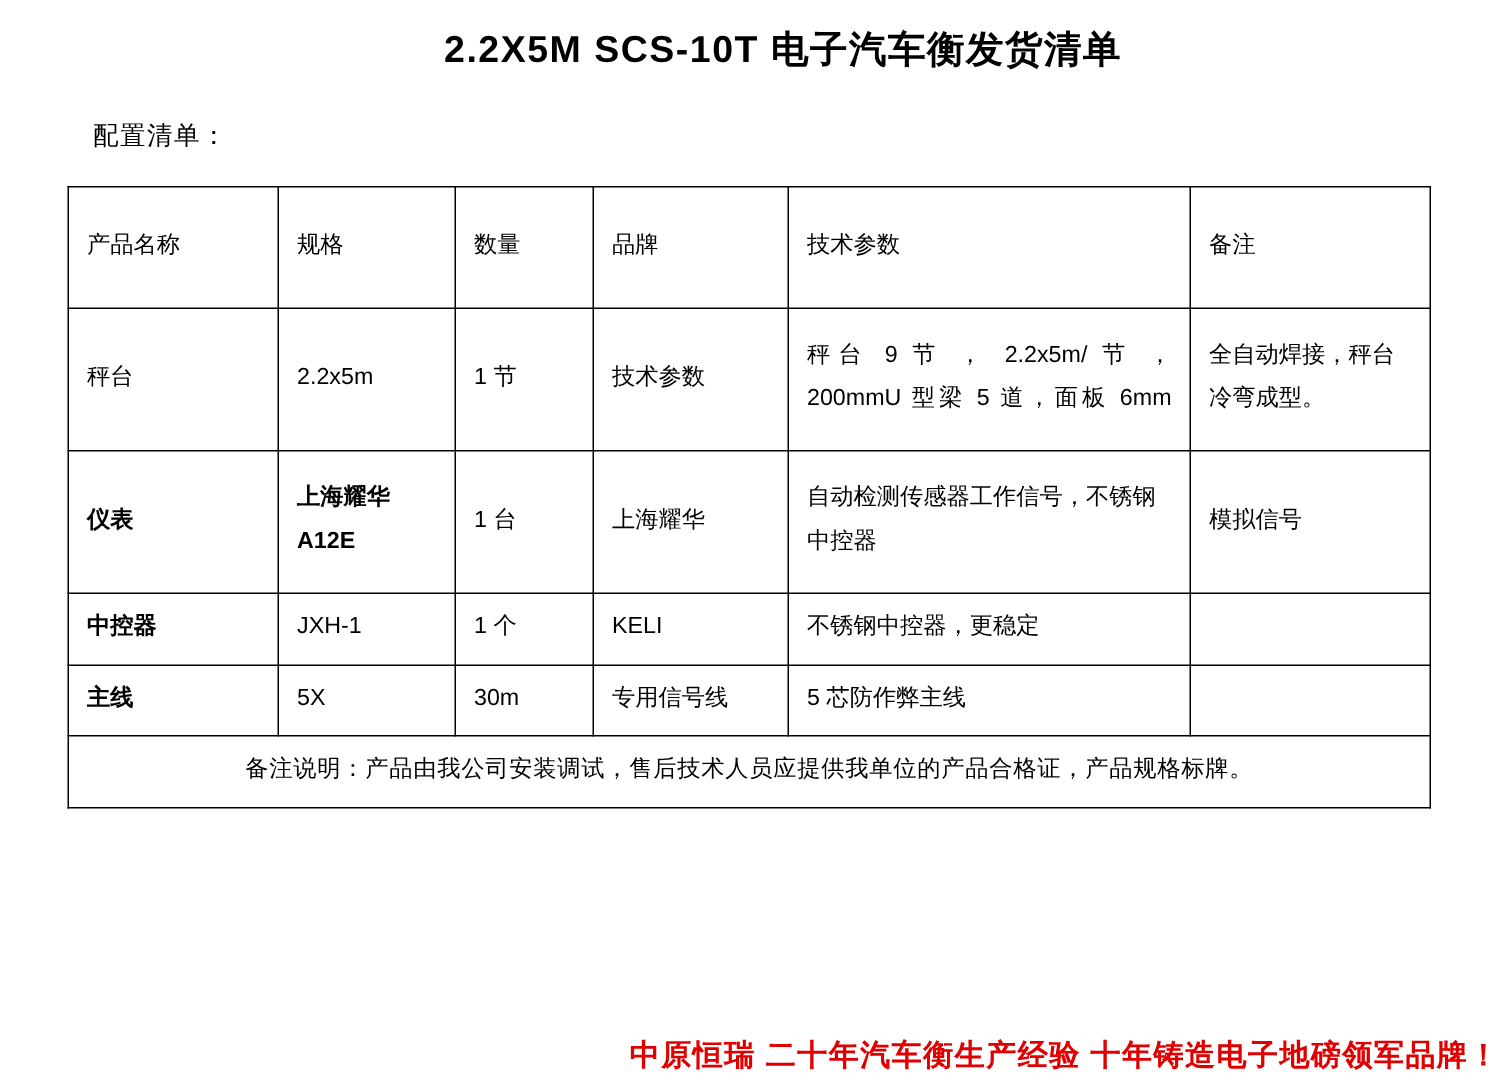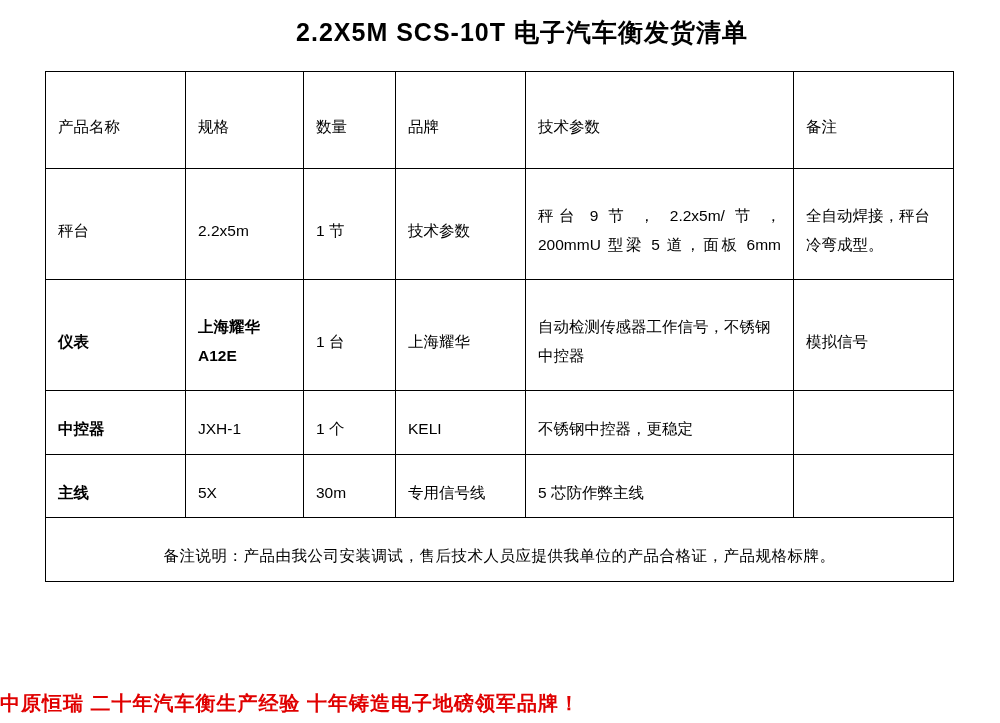--- a/index.html
+++ b/index.html
@@ -38,21 +38,21 @@
   }
   table.spec-table {
     border-collapse: collapse;
     margin-top: 22px;
     margin-left: 45px;
     width: 908px;
     table-layout: fixed;
   }
   table.spec-table td {
     border: 1px solid #000000;
-    padding: 24px 12px 10px 12px;
+    padding: 8px 12px 10px 12px;
     font-size: 15.5px;
     vertical-align: middle;
     line-height: 1.85;
     word-break: break-word;
   }
   .col-name   { width: 140px; }
   .col-spec   { width: 118px; }
   .col-qty    { width: 92px;  }
   .col-brand  { width: 130px; }
   .col-param  { width: 268px; }
@@ -69,38 +69,39 @@
     letter-spacing: 0.5px;
     padding-top: 14px;
     padding-bottom: 14px;
     text-align: center;
   }
   .slogan {
     position: absolute;
     left: 0;
     right: 0;
     bottom: 22px;
-    text-align: left;
+    text-align: right;
     color: #e00000;
     font-size: 20px;
     font-weight: bold;
     letter-spacing: 1px;
   }
   .justify-cell {
     text-align: justify;
     text-align-last: justify;
   }
 </style>
 </head>
 <body>
 
 <div class="page">
 
   <div class="doc-title">2.2X5M SCS-10T 电子汽车衡发货清单</div>
 
+  <div class="subtitle">配置清单：</div>
 
   <table class="spec-table">
     <colgroup>
       <col class="col-name">
       <col class="col-spec">
       <col class="col-qty">
       <col class="col-brand">
       <col class="col-param">
       <col class="col-remark">
     </colgroup>

